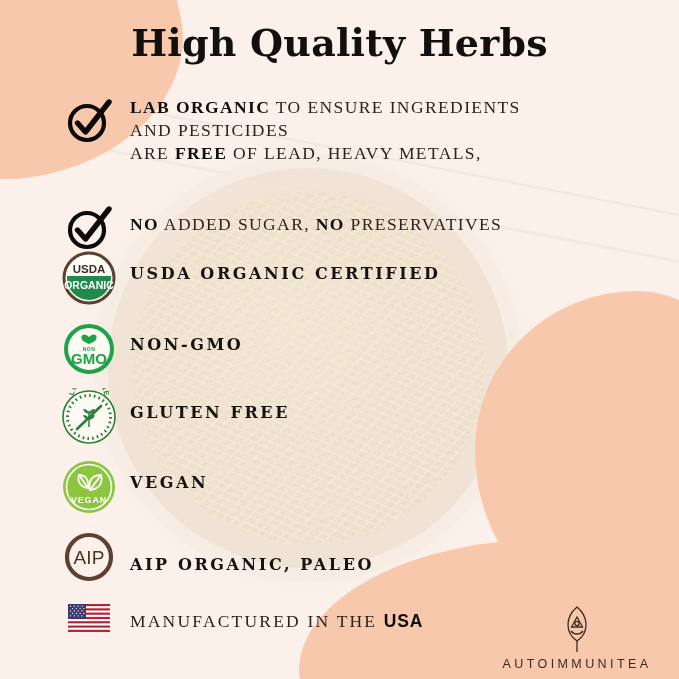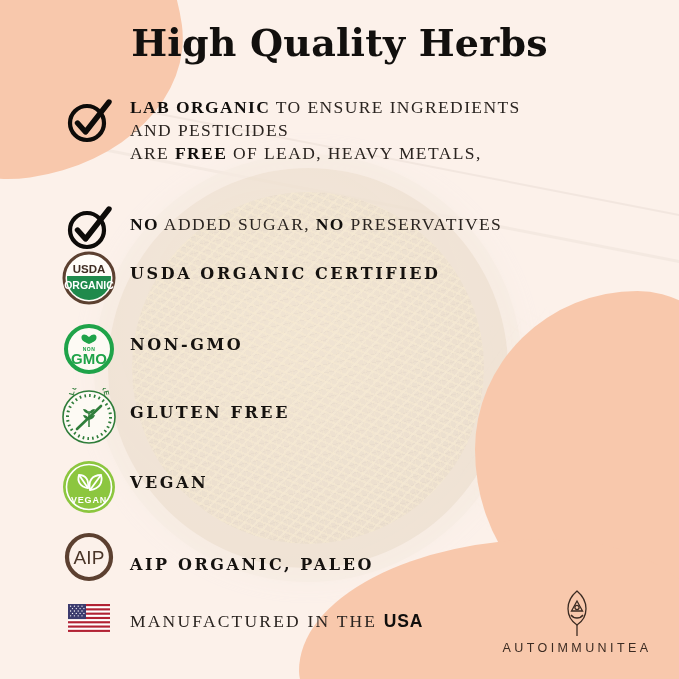--- a/index.html
+++ b/index.html
@@ -186,21 +186,21 @@
   .t-usa b {
     font-family: "Liberation Sans", sans-serif;
     font-weight: 700;
     letter-spacing: 0.8px;
     color: #100e0c;
   }
 
   
   .brand {
     position: absolute;
-    right: 22px; bottom: 24px;
+    right: 22px; bottom: 8px;
     width: 160px;
     text-align: center;
   }
   .brand-name {
     font-family: "Liberation Sans", sans-serif;
     font-size: 12.5px;
     letter-spacing: 3.4px;
     color: #3b2b22;
     margin-top: 2px;
   }

